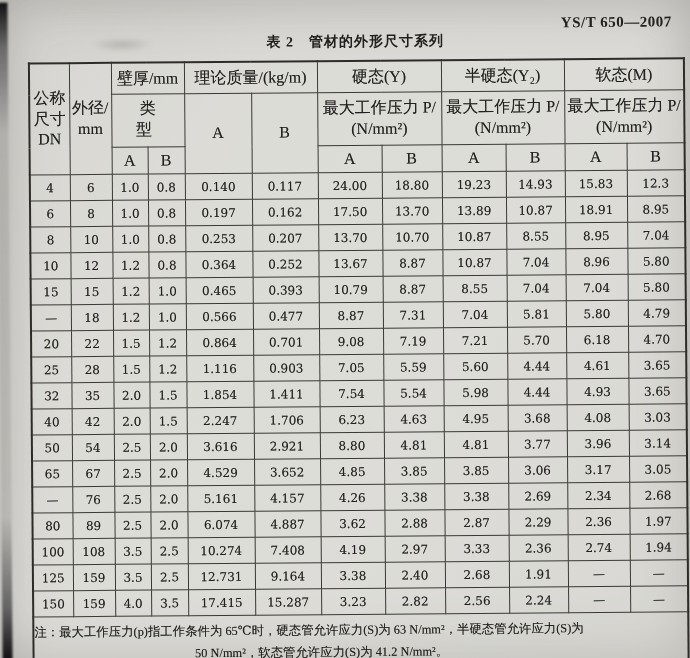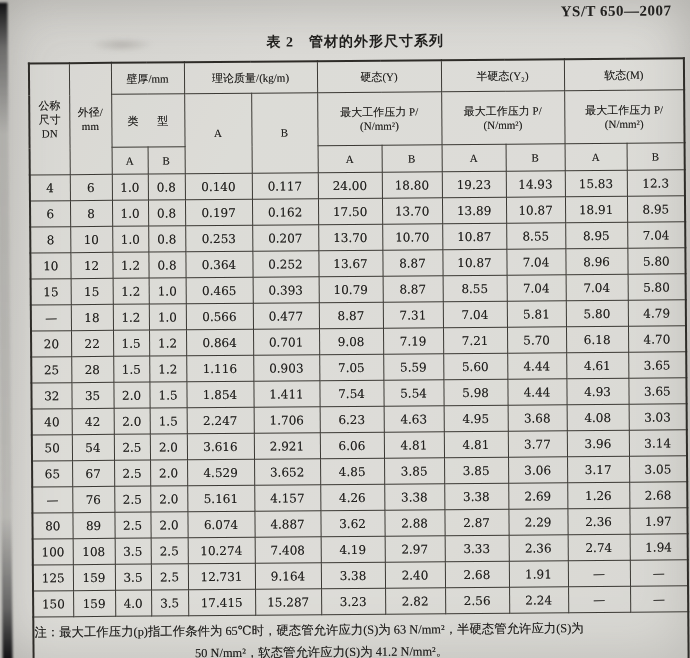--- a/index.html
+++ b/index.html
@@ -27,46 +27,46 @@
       rgba(130,129,126,0.25) 20%, rgba(130,129,126,0.22) 78%,
       rgba(35,35,37,0.6) 92%, #111113 100%);
     filter:blur(1px);
   }
   .smudge{
     position:absolute;left:92px;top:36px;width:64px;height:14px;
     background:radial-gradient(ellipse at center,rgba(110,104,98,0.30),rgba(110,104,98,0) 70%);
     filter:blur(2px);
   }
   .doc-code{
-    position:absolute;top:5px;right:16px;
+    position:absolute;top:16px;right:16px;
     font-size:15px;font-weight:bold;letter-spacing:0.5px;color:#232220;
   }
   .caption{
     position:absolute;top:33px;left:30px;width:655px;
     text-align:center;font-size:14px;font-weight:bold;color:#21201e;
     letter-spacing:1px;
   }
   table.spec{
     position:absolute;left:30px;top:60px;
     width:655px;border-collapse:collapse;table-layout:fixed;
     background:rgba(224,223,219,0.35);
   }
   table.spec th,table.spec td{
     border:1px solid #3b3934;
     padding:0;text-align:center;vertical-align:middle;
     color:#22211f;
     text-shadow:0 0 0.5px rgba(55,53,50,0.55);
   }
   table.spec{border:2px solid #2e2c28;}
-  thead th{font-weight:normal;font-size:11px;line-height:1.3;white-space:pre-line;}
+  thead th{font-weight:normal;font-size:16px;line-height:1.3;white-space:pre-line;}
   .h-r1 th{height:30px;}
   .h-r2 th{height:52px;}
   .h-r3 th{height:26px;}
   tbody td{font-size:12px;height:25px;white-space:nowrap;font-family:"DejaVu Serif","Liberation Serif",serif;}
-  .type-cell{letter-spacing:8px;text-indent:8px;}
+  .type-cell{letter-spacing:8px;text-indent:8px;font-family:Liberation Mono, monospace;}
   .note-row td{
     height:54px;text-align:left;vertical-align:middle;
     padding:4px 8px 4px 12px;
   }
   .note-wrap{display:flex;align-items:flex-start;font-size:12.4px;line-height:1.75;}
   .note-label{flex:0 0 auto;white-space:nowrap;}
   .note-text{white-space:pre-line;}
 </style>
 </head>
 <body>
@@ -270,21 +270,21 @@
             <td>4.08</td>
             <td>3.03</td>
           </tr>
           <tr>
             <td>50</td>
             <td>54</td>
             <td>2.5</td>
             <td>2.0</td>
             <td>3.616</td>
             <td>2.921</td>
-            <td>6.06</td>
+            <td>8.80</td>
             <td>4.81</td>
             <td>4.81</td>
             <td>3.77</td>
             <td>3.96</td>
             <td>3.14</td>
           </tr>
           <tr>
             <td>65</td>
             <td>67</td>
             <td>2.5</td>
@@ -302,21 +302,21 @@
             <td>—</td>
             <td>76</td>
             <td>2.5</td>
             <td>2.0</td>
             <td>5.161</td>
             <td>4.157</td>
             <td>4.26</td>
             <td>3.38</td>
             <td>3.38</td>
             <td>2.69</td>
-            <td>1.26</td>
+            <td>2.34</td>
             <td>2.68</td>
           </tr>
           <tr>
             <td>80</td>
             <td>89</td>
             <td>2.5</td>
             <td>2.0</td>
             <td>6.074</td>
             <td>4.887</td>
             <td>3.62</td>

